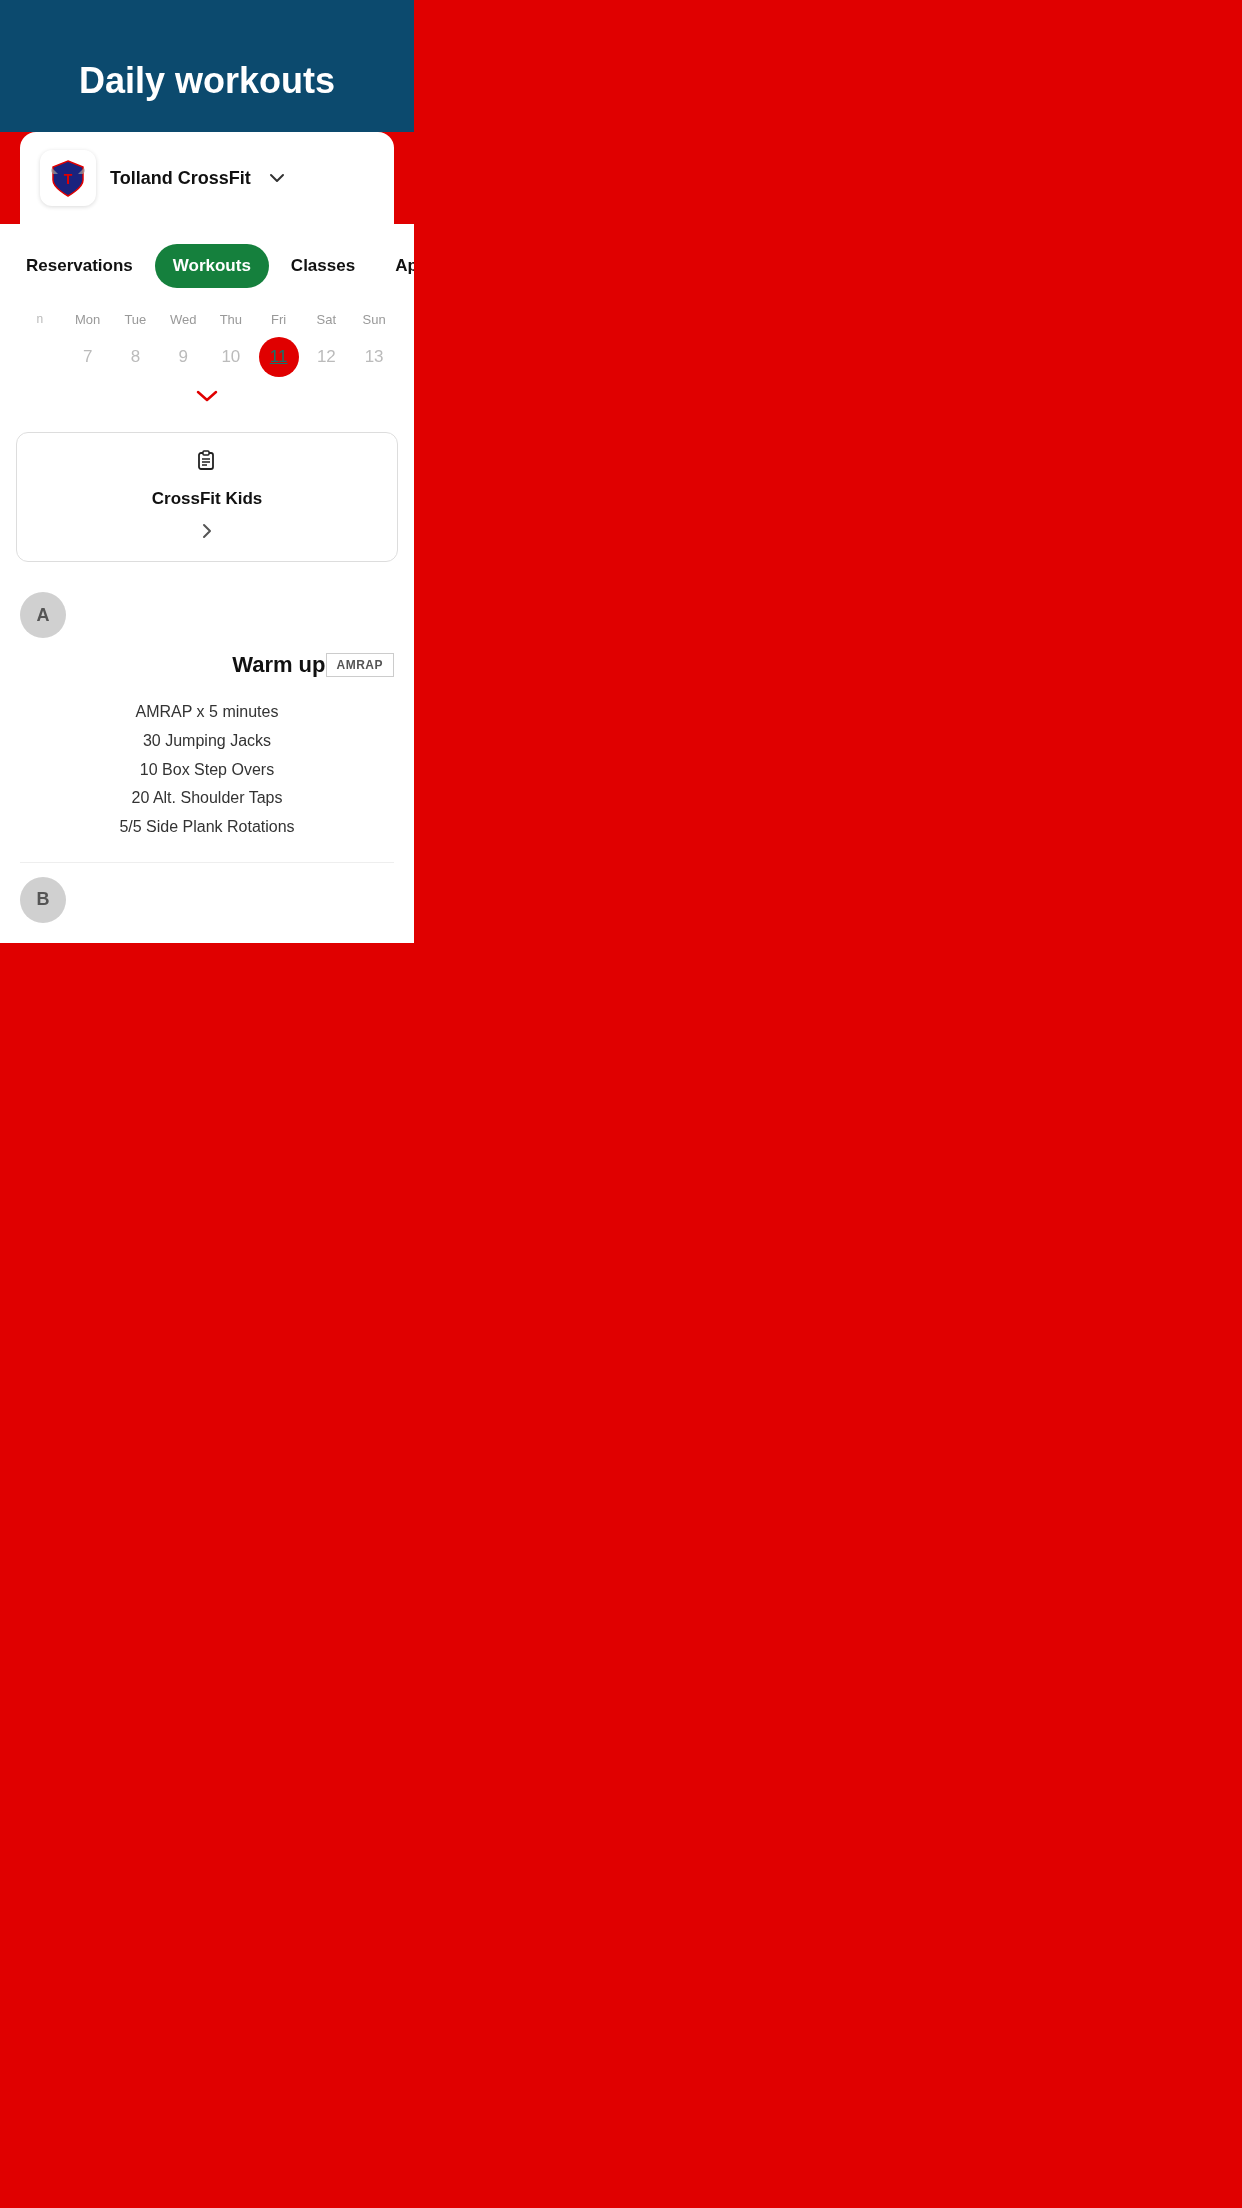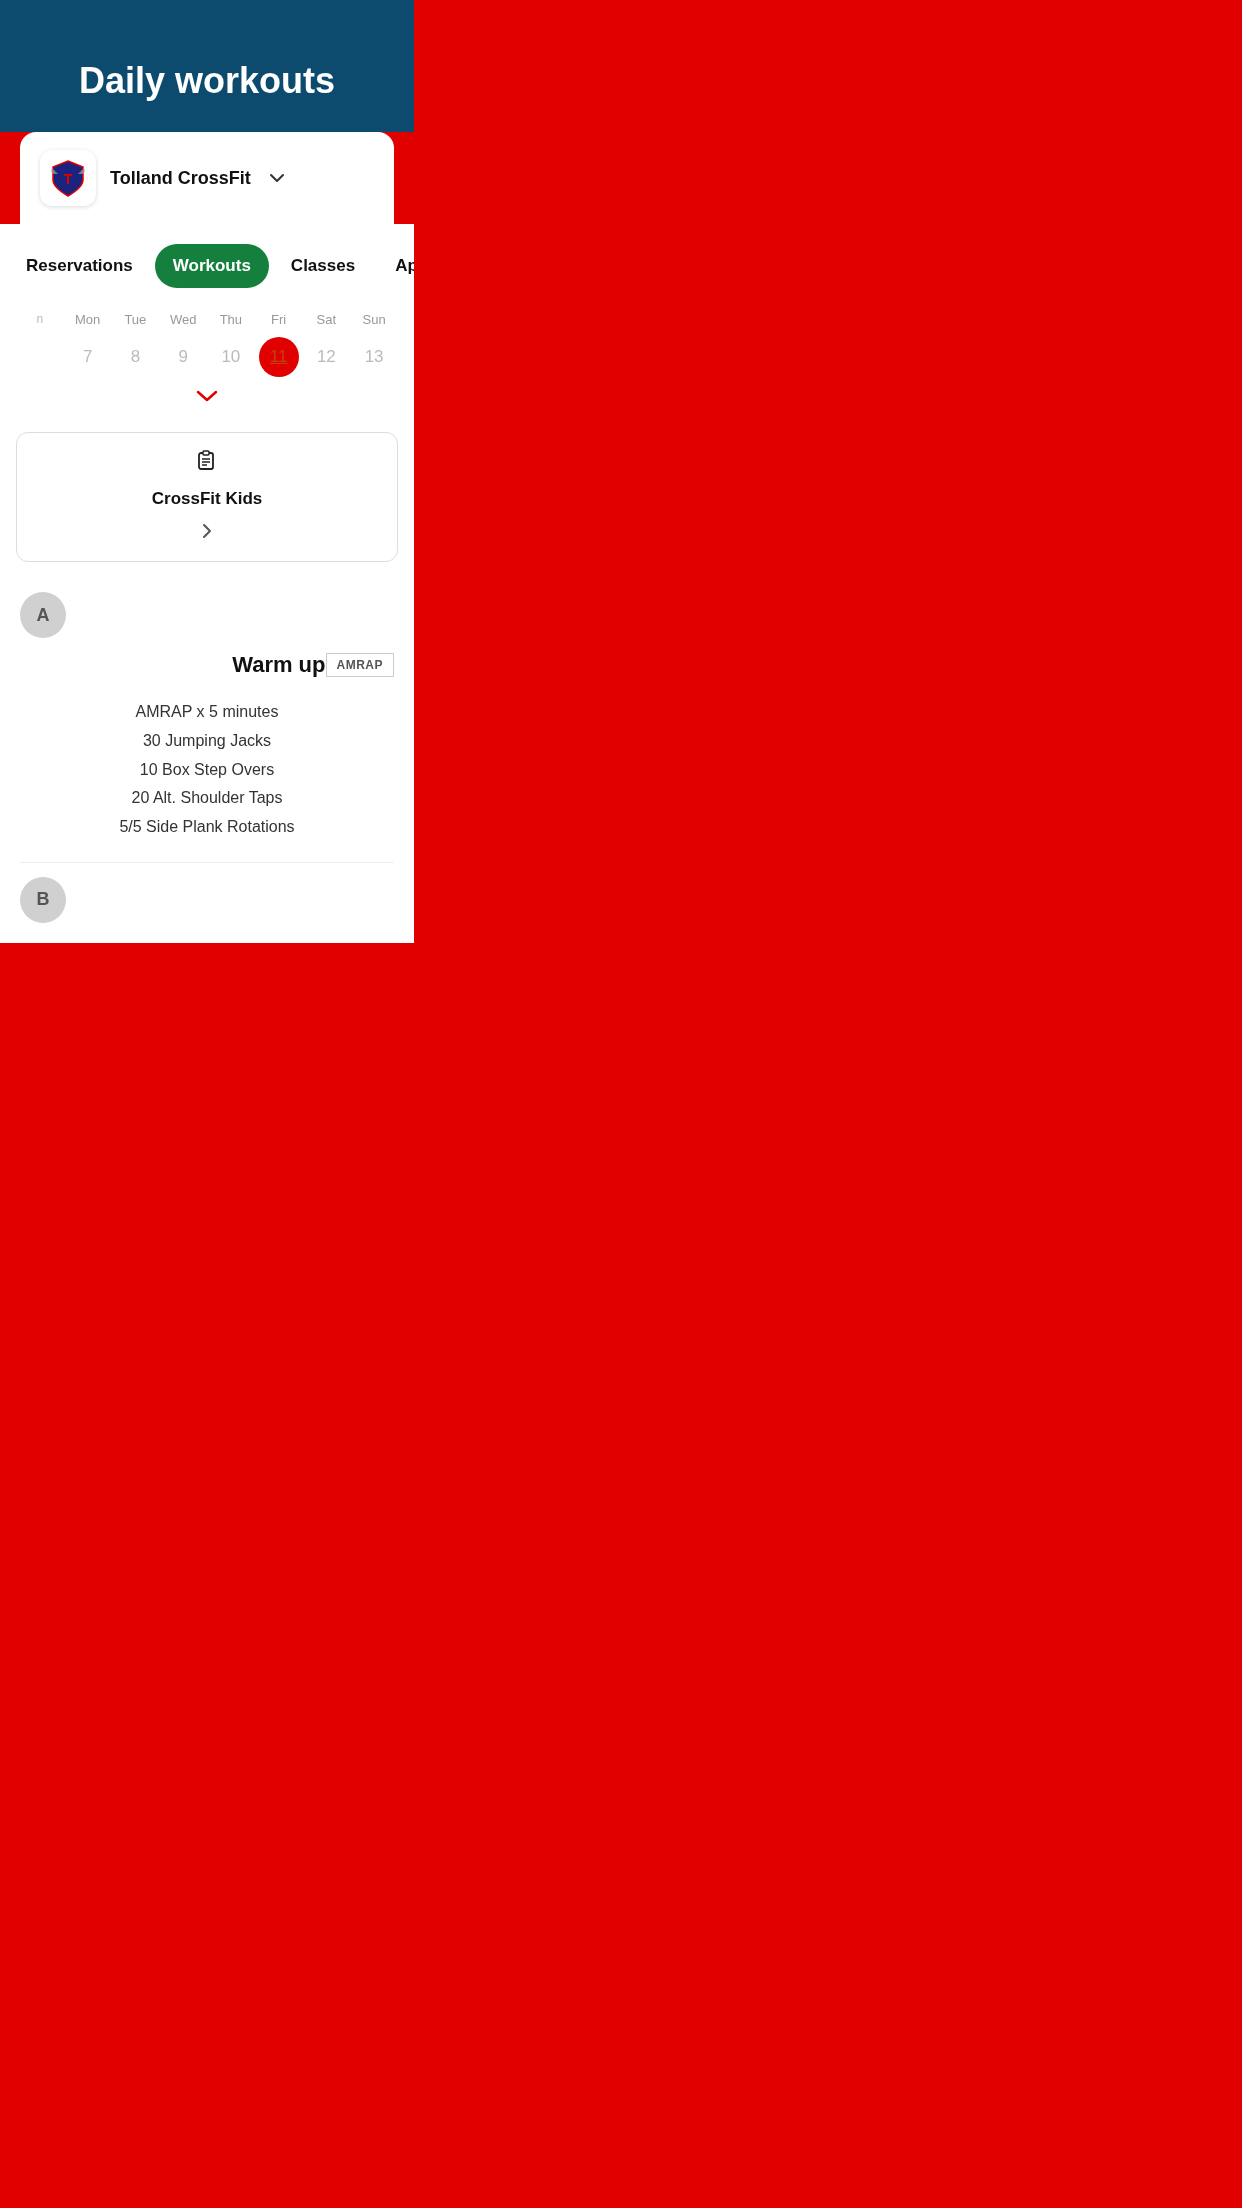--- a/index.html
+++ b/index.html
@@ -134,21 +134,21 @@
       font-weight: 500;
       color: #bbb;
       padding: 8px 0;
       position: relative;
       display: flex;
       align-items: center;
       justify-content: center;
     }
 
     .day-num.today {
-      color: #c2410c;
+      color: #0f766e;
       text-decoration: underline;
     }
 
     .day-num.today::before {
       content: '';
       position: absolute;
       width: 40px;
       height: 40px;
       background: #e00000;
       border-radius: 50%;

